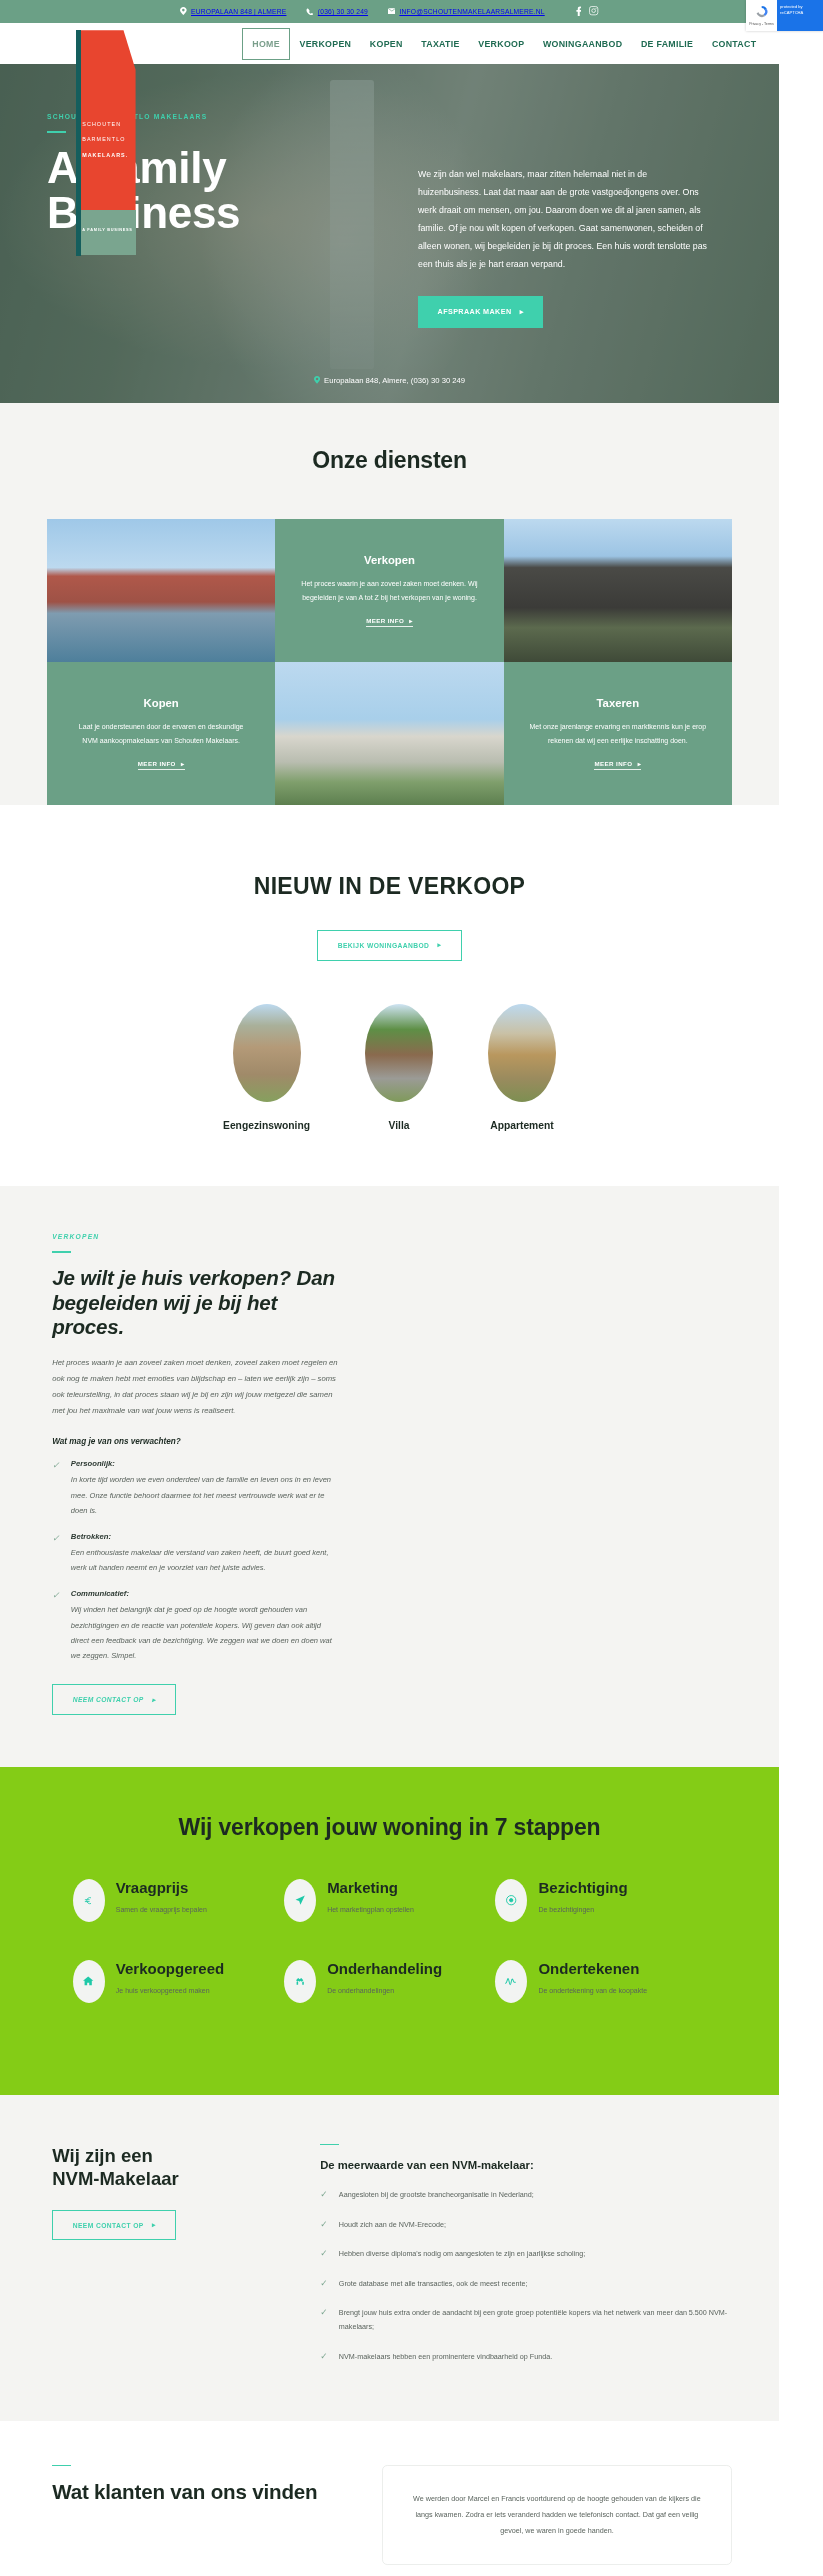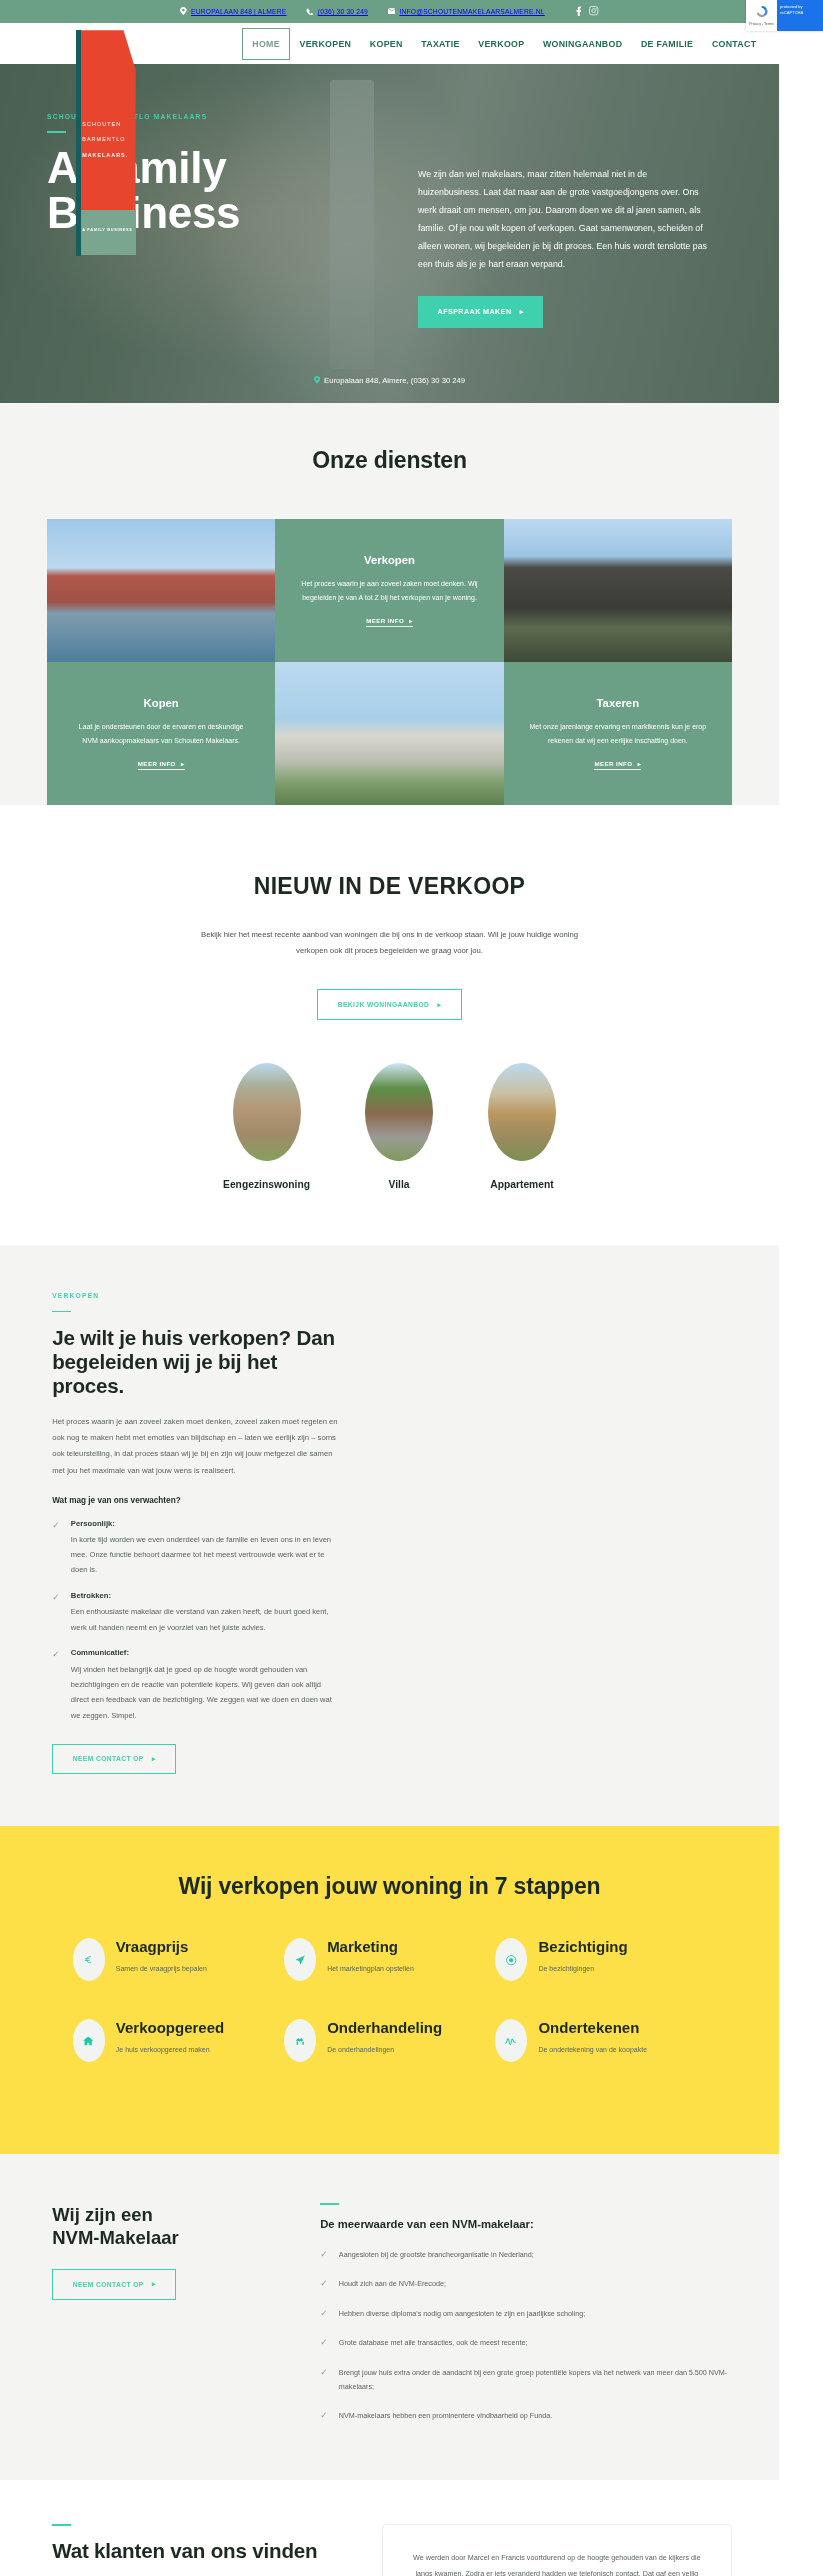--- a/index.html
+++ b/index.html
@@ -146,33 +146,33 @@
   .center { text-align:center; }
   .types { display:flex; justify-content:center; gap: 55px; margin-top: 43px; }
   .type { text-align:center; }
   .oval { width: 68px; height: 98px; border-radius: 50%; margin: 0 auto 18.5px; overflow:hidden; }
   .ov-a { background: linear-gradient(180deg,#bcd9ef 0%, #a9b09a 22%, #b49a78 44%, #a08a69 72%, #86a05e 100%); }
   .ov-b { background: linear-gradient(180deg,#cfe4f4 0%, #5e8f46 26%, #8a6a4e 52%, #9b9b96 76%, #7f9a5a 100%); }
   .ov-c { background: linear-gradient(180deg,#bcd9ef 0%, #c9c1a6 30%, #b9975e 52%, #9a8b5e 76%, #7d8f52 100%); }
   .type-label { font-size:10.3px; font-weight:700; }
 
   
-  .proces { background:#f4f4f2; width:779px; padding: 47px 0 52px; }
+  .proces { background:#f4f4f2; width:779px; padding: 47px 0 52px; font-style: italic; }
   .proces-inner { width:685px; margin:0 auto; padding-left: 5.2px; }
   .col-narrow { width: 289px; }
   .h2-big { font-size:20.6px; line-height:1.18; font-weight:700; letter-spacing:-0.2px; }
   .body-p { font-size:7.7px; line-height:2.1; color:#5a635d; margin-top:15.5px; }
   .sub-h { font-size:8.2px; font-weight:700; margin-top:17.5px; }
   .ck-item { display:flex; gap:11.3px; margin-top:13.4px; }
   .ck { color:#7aa58f; font-size:8.8px; line-height:1.5; }
   .ck-title { font-size:7.7px; font-weight:700; color:#2d3a33; }
   .ck-body { font-size:7.5px; line-height:2.05; color:#5a635d; margin-top:4.1px; }
 
   
-  .stappen { background:#fde047; width:779px; padding: 47px 0 54px; }
+  .stappen { background:#84cc16; width:779px; padding: 47px 0 54px; }
   .steps-grid { display:grid; grid-template-columns: repeat(3, 1fr); row-gap: 38px; width: 634px; margin: 38px auto 0; }
   .step { display:flex; gap: 11.3px; align-items:flex-start; }
   .step-ic {
     width: 32px; height: 43px; border-radius: 50%; background:#f2f4f2;
     display:flex; align-items:center; justify-content:center; flex: 0 0 32px; color:#1ec9a8;
   }
   .step-h { font-size:15px; font-weight:700; margin-bottom: 7.2px; }
   .step-p { font-size:7px; line-height:2.0; color:#5a635d; max-width: 129px; }
 
   
@@ -345,21 +345,20 @@
       <a class="meer" href="#">
         <span>MEER INFO</span>
         <span>▸</span>
       </a>
     </div>
   </div>
 </div>
 
 <div class="nieuw">
   <h2 class="sec-title upper">NIEUW IN DE VERKOOP</h2>
-  <p class="nieuw-p">Bekijk hier het meest recente aanbod van woningen die bij ons in de verkoop staan. Wil je jouw huidige woning verkopen ook dit proces begeleiden we graag voor jou.</p>
   <div class="center" style="margin-top:30px;">
     <a class="btn-outline" href="#">
       <span>BEKIJK WONINGAANBOD</span>
       <span>▸</span>
     </a>
   </div>
   <div class="types">
     <div class="type">
       <div class="oval ov-a"></div>
       <div class="type-label">Eengezinswoning</div>

